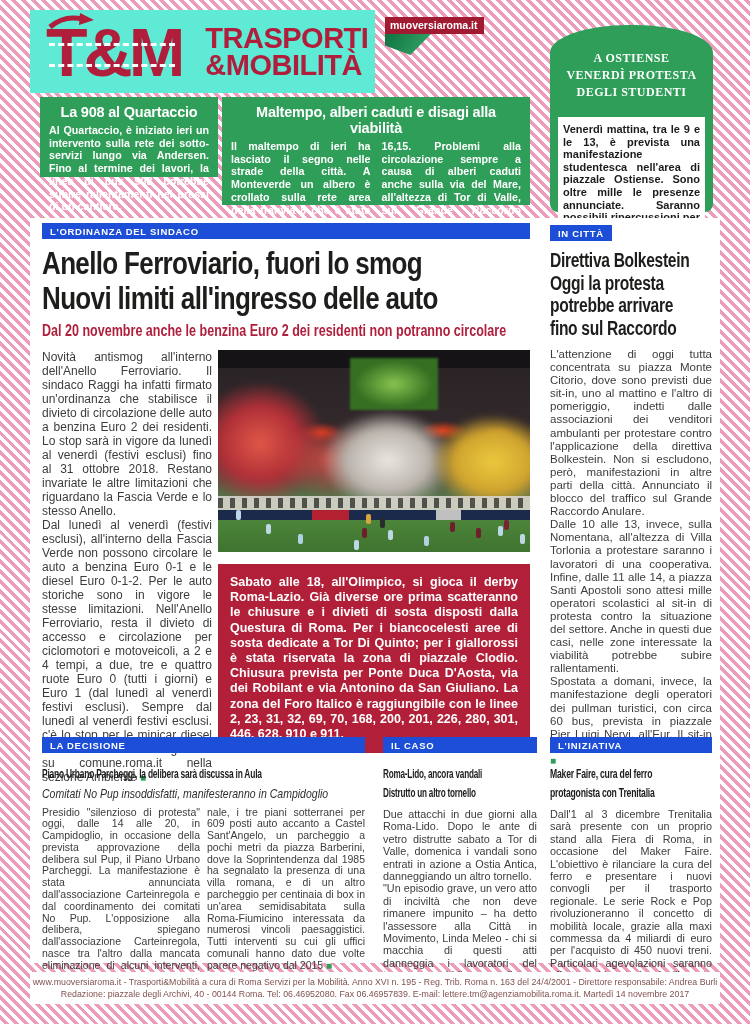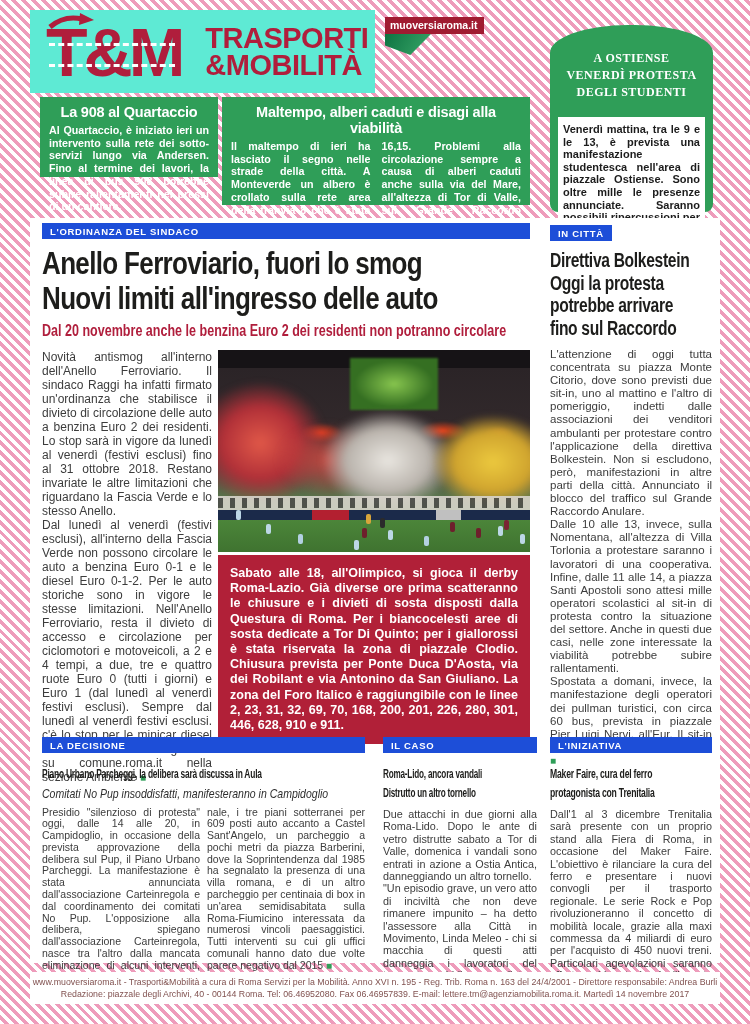--- a/index.html
+++ b/index.html
@@ -83,21 +83,21 @@
     background:repeating-linear-gradient(90deg,#2c2c2c 0 5px,transparent 5px 12px); opacity:.8; }
   .boards{ position:absolute; left:0; right:0; top:160px; height:10px;
     background:linear-gradient(90deg,#1b2a4a 0 30%,#b32030 30% 42%,#1b2a4a 42% 70%,#c0c0c0 70% 78%,#1b2a4a 78% 100%); }
   .pl{ position:absolute; width:5px; height:10px; border-radius:2px; }
   .pl.laz{ left:18px; top:160px; background:#bcd7e6;
     box-shadow:30px 14px #bcd7e6,62px 24px #b3d0e2,118px 30px #bcd7e6,152px 20px #bcd7e6,188px 26px #b3d0e2,262px 16px #bcd7e6,284px 24px #bcd7e6; }
   .pl.rom{ left:232px; top:172px; background:#6e1f2c;
     box-shadow:26px 6px #6e1f2c,54px -2px #7a2433,-88px 6px #6e1f2c; }
   .pl.ref{ left:148px; top:164px; background:#d7a53b; box-shadow:14px 4px #2b2b2b; }
   
-  .caption-box{ margin-top:3px; background:#b12038; color:#fff; font-weight:bold;
+  .caption-box{ margin-top:12px; background:#b12038; color:#fff; font-weight:bold;
     font-size:12.5px; line-height:15.2px; text-align:justify; padding:11px 12px; hyphens:auto;}
   
   .city-col{ width:162px; }
   .city-headline{ color:#1d1d1b; font-weight:bold; font-size:20px; line-height:22.5px;
     letter-spacing:-0.4px; margin:8px 0 9px; }
   .city-headline .nowrap{ transform:scaleX(0.78); }
   .city-body{ font-size:11.5px; line-height:13.1px; text-align:justify; hyphens:auto; }
   
   .bottom-section{ display:flex; }
   .bcol1{ width:323px; margin-right:18px; }

